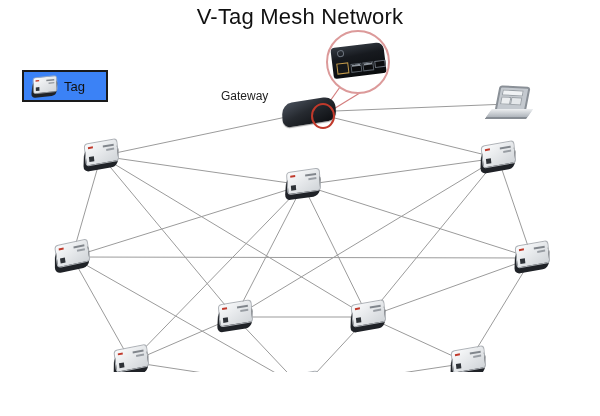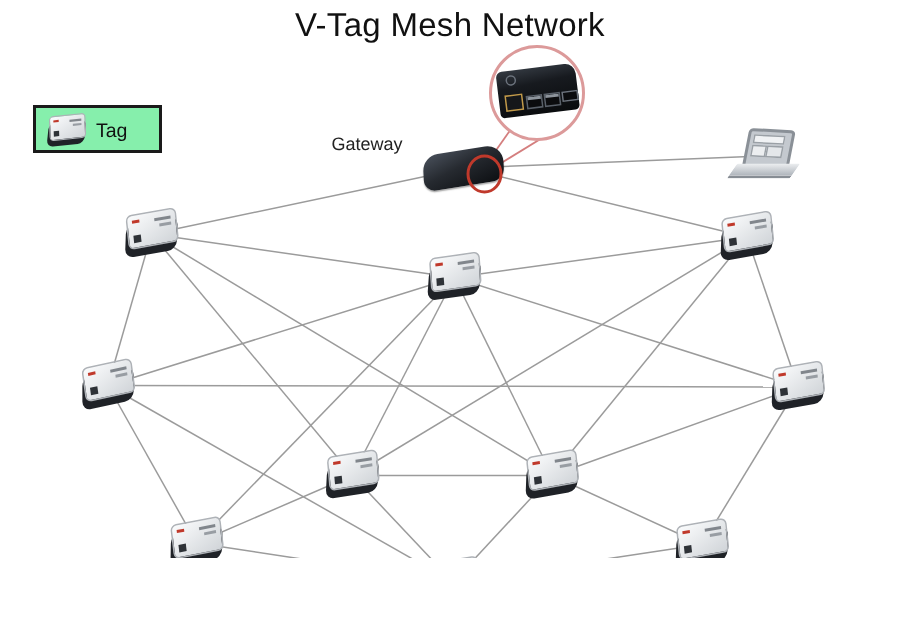--- a/index.html
+++ b/index.html
@@ -5,21 +5,21 @@
   html,body{margin:0;padding:0;background:#fff;}
   #stage{position:relative;width:600px;height:372px;background:#fff;overflow:hidden;
          font-family:"Liberation Sans", sans-serif;}
   #edges-svg{position:absolute;left:0;top:0;z-index:1;}
   .title{position:absolute;top:4px;left:0;width:100%;text-align:center;margin:0;
          font-size:22px;font-weight:500;color:#111;letter-spacing:.2px;z-index:2;}
   .gw-label{position:absolute;left:221px;top:89px;font-size:12px;color:#222;z-index:2;}
 
   
   .legend{position:absolute;left:22px;top:70px;width:82px;height:28px;border:2px solid #1a1a1a;
-          background:#86efac;z-index:3;display:flex;align-items:center;}
+          background:#3b82f6;z-index:3;display:flex;align-items:center;}
   .legend .tagwrap{position:relative;width:34px;height:26px;transform:scale(.72) rotate(-6deg);flex:0 0 auto;margin-left:2px;}
   .legend-label{font-size:13px;color:#111;margin-left:4px;}
 
   
   .tag{position:absolute;width:38px;height:29px;z-index:2;}
   .tag-base{position:absolute;left:1px;top:6px;width:35px;height:22px;background:#1f2227;
             border-radius:6px;transform:skewX(-12deg);}
   .tag-top{position:absolute;left:3px;top:0;width:32px;height:21px;border:1px solid #aeb2b7;
            background:linear-gradient(150deg,#fbfcfd,#d0d4d8);border-radius:4px;transform:skewX(-4deg);}
   .t-red{position:absolute;left:3px;top:3px;width:5px;height:2px;background:#c0392b;}

